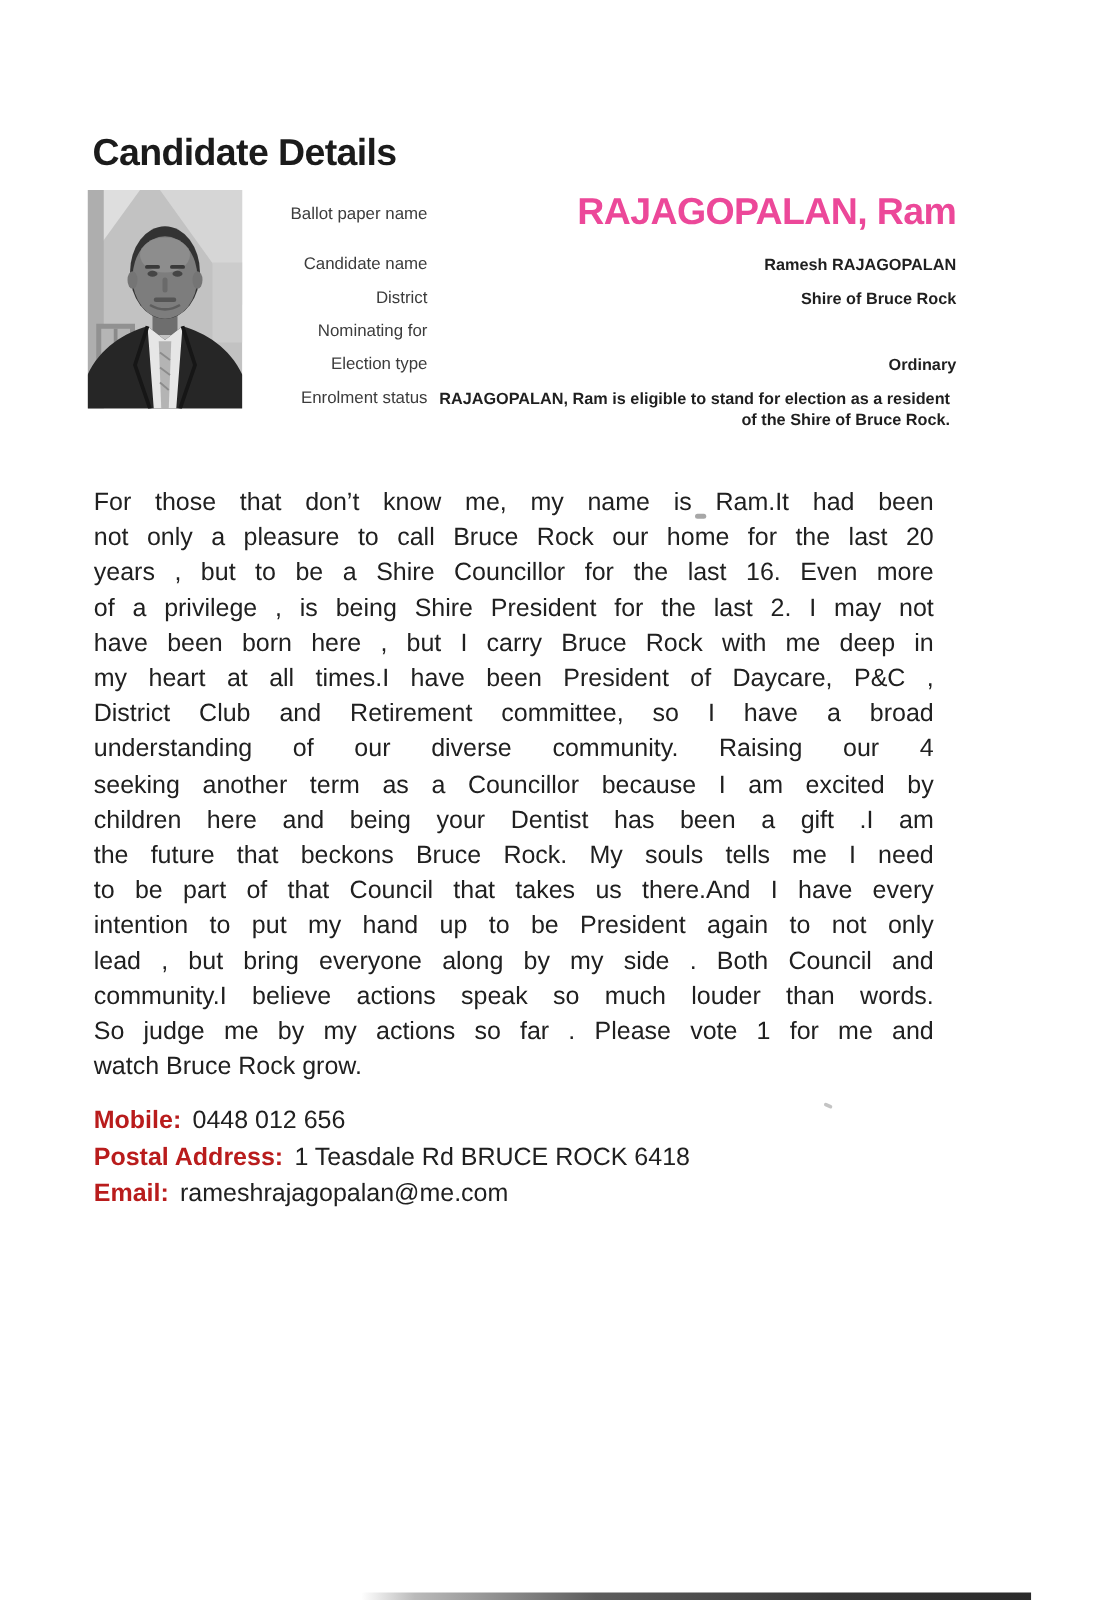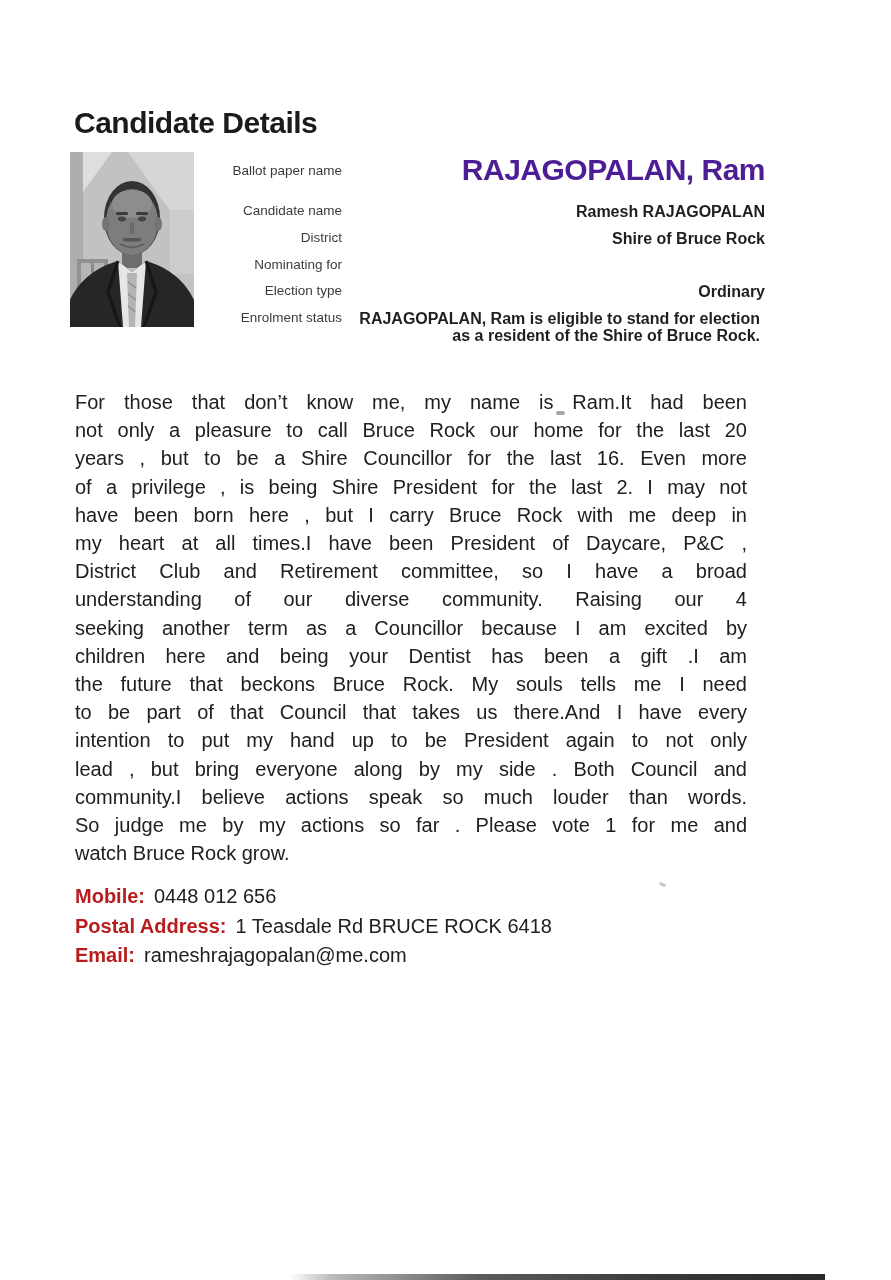--- a/index.html
+++ b/index.html
@@ -50,30 +50,30 @@
   .dlabel {
     flex: none;
     width: 137px;
     font-size: 13.5px;
     line-height: 16px;
     color: #3c3c3c;
   }
   .drow.first .dlabel { padding-top: 10px; }
   .dval {
     flex: 1;
-    font-size: 16px;
+    font-size: 13px;
     line-height: 17px;
     font-weight: bold;
     color: #1f1f1f;
   }
   .dval.big {
     font-size: 30px;
     line-height: 34px;
     letter-spacing: -0.5px;
-    color: #4c1d95;
+    color: #ec4899;
     margin-left: 32px;
   }
   .dval.italic { font-style: italic; }
   .dval.wrap { max-width: 418px; }
 
   
   .statement {
     position: absolute;
     left: 75px;
     top: 388px;

